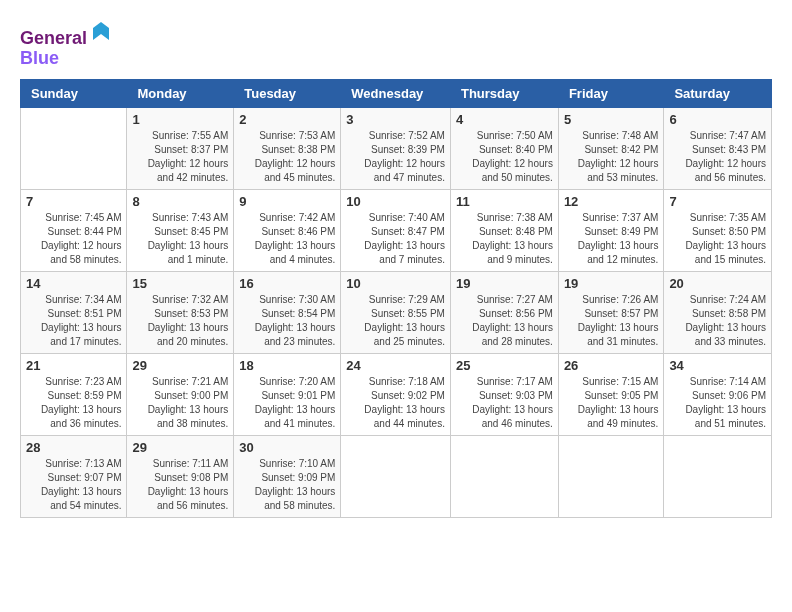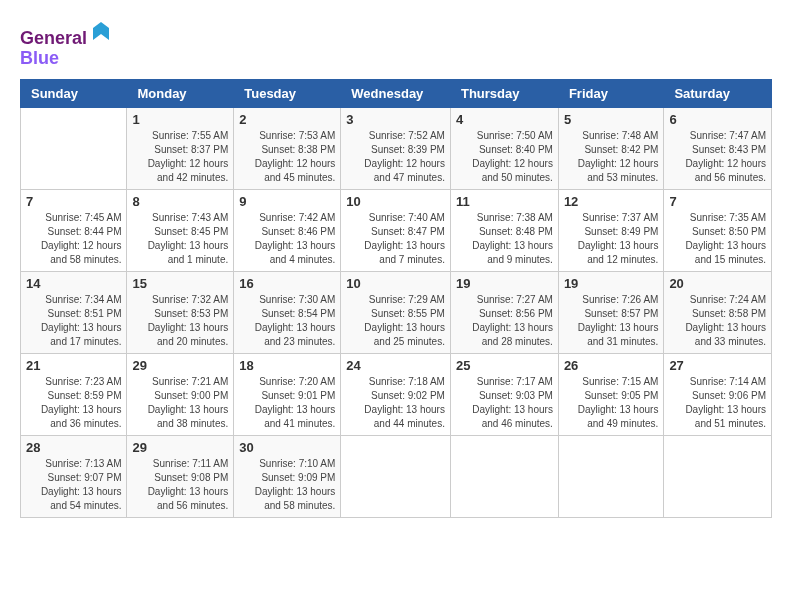--- a/index.html
+++ b/index.html
@@ -224,21 +224,21 @@
         </td>
         <td>
           <span class="day-num">25</span>
           <div class="day-info">Sunrise: 7:17 AM<br>Sunset: 9:03 PM<br>Daylight: 13 hours<br>and 46 minutes.</div>
         </td>
         <td>
           <span class="day-num">26</span>
           <div class="day-info">Sunrise: 7:15 AM<br>Sunset: 9:05 PM<br>Daylight: 13 hours<br>and 49 minutes.</div>
         </td>
         <td>
-          <span class="day-num">27</span>
+          <span class="day-num">34</span>
           <div class="day-info">Sunrise: 7:14 AM<br>Sunset: 9:06 PM<br>Daylight: 13 hours<br>and 51 minutes.</div>
         </td>
       </tr>
       <tr>
         <td>
           <span class="day-num">28</span>
           <div class="day-info">Sunrise: 7:13 AM<br>Sunset: 9:07 PM<br>Daylight: 13 hours<br>and 54 minutes.</div>
         </td>
         <td>
           <span class="day-num">29</span>

